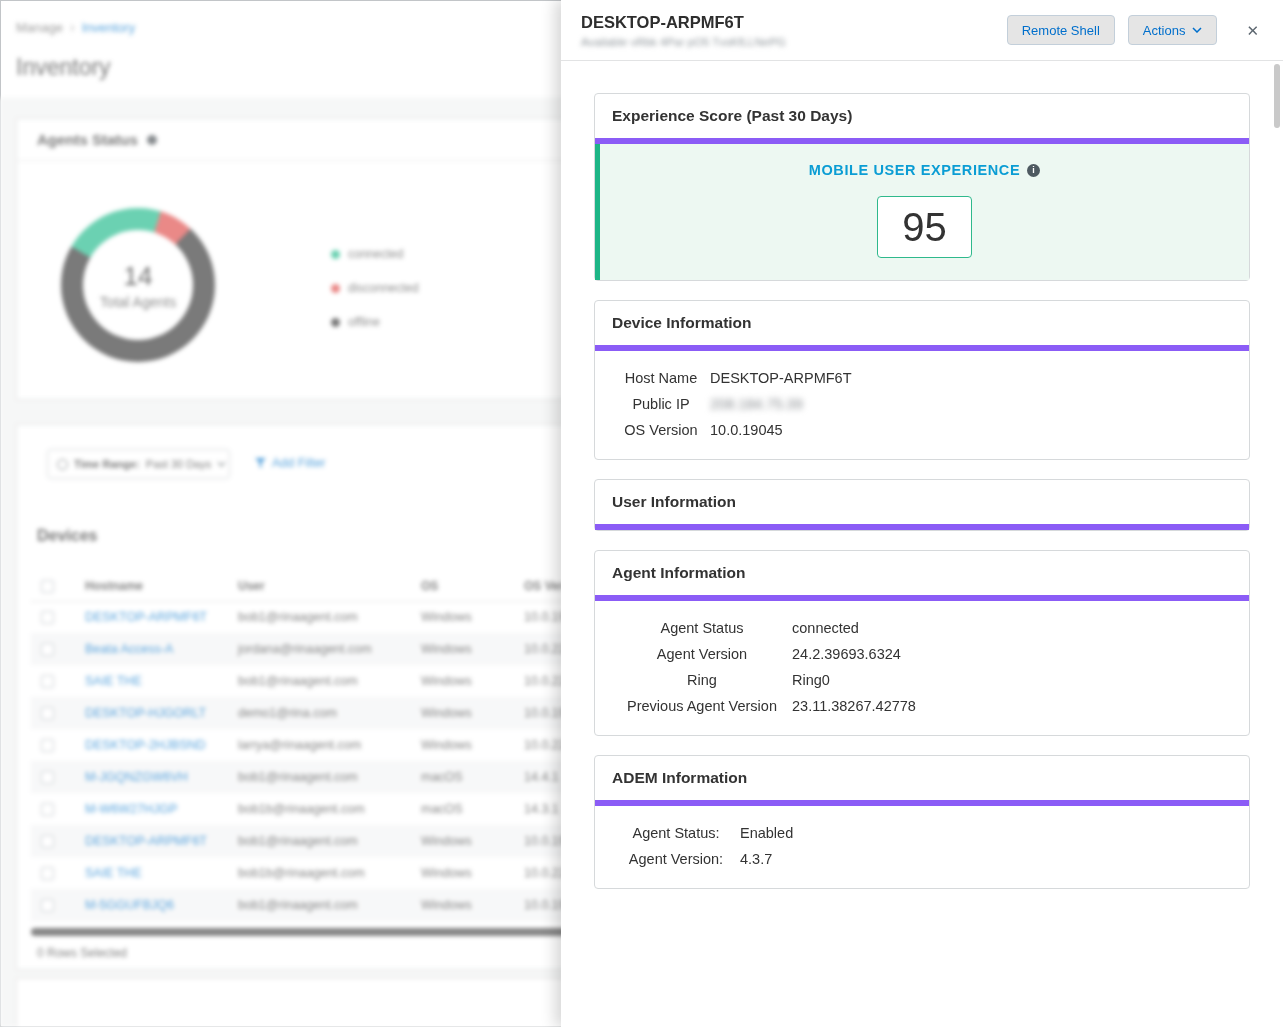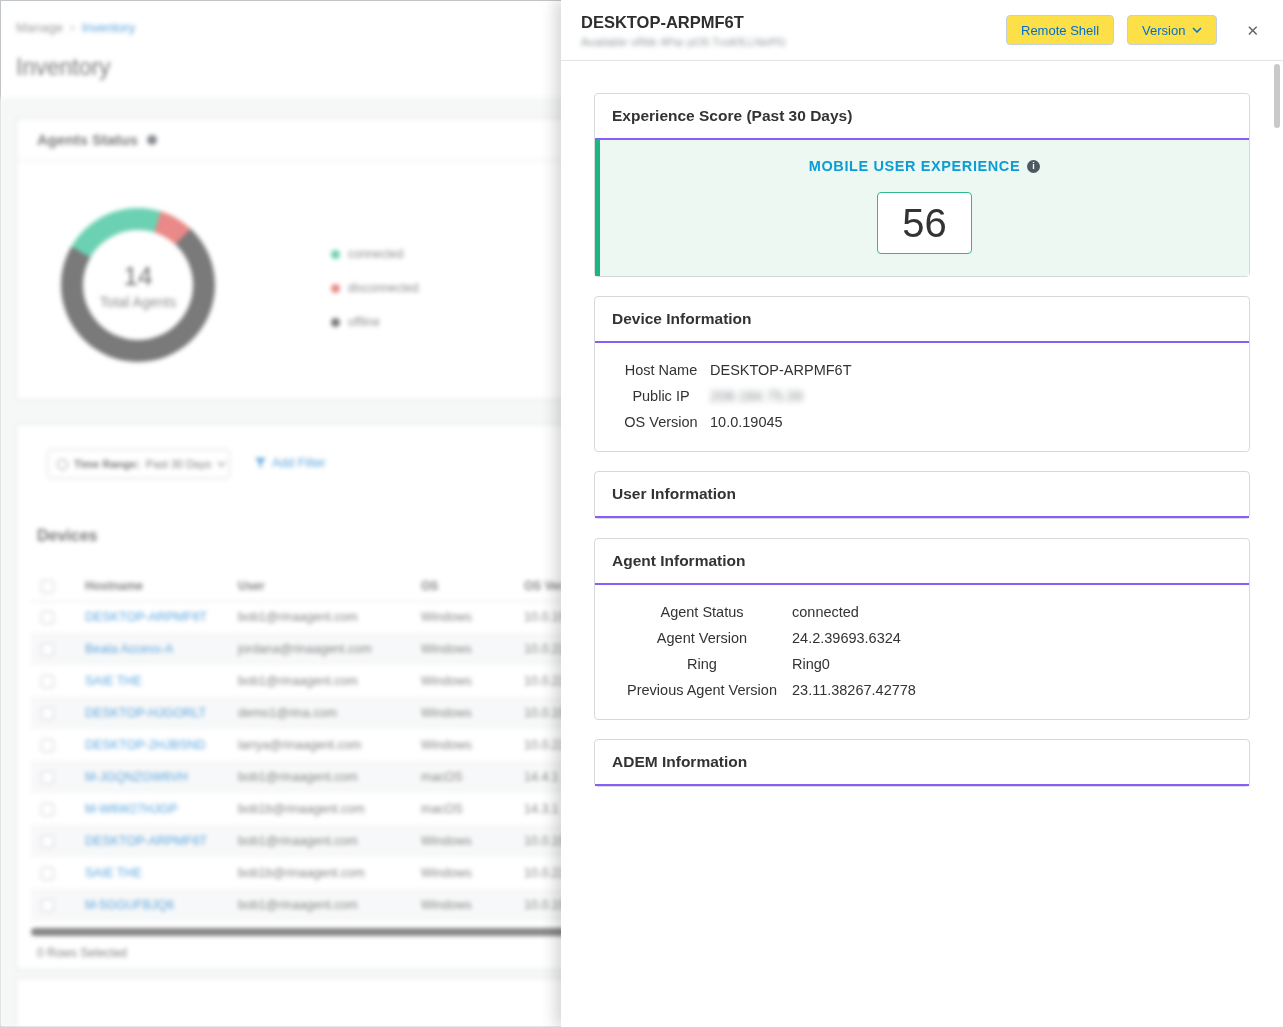--- a/index.html
+++ b/index.html
@@ -71,28 +71,28 @@
   .drawer { position:absolute; top:0; right:0; width:722px; height:100%; background:#fff; z-index:5;
     box-shadow:-6px 0 14px rgba(0,0,0,0.16); display:flex; flex-direction:column; }
 
   .drawer-header { display:flex; align-items:center; padding:9px 16px 9px 20px; border-bottom:1px solid #e2e3e4; min-height:61px; }
   .drawer-title-block { flex:1; min-width:0; }
   .drawer-title { font-size:16.5px; font-weight:600; color:#2e2e2e; }
   .drawer-subtitle { font-size:11.5px; color:#8d9499; margin-top:4px; }
   .blur-text { filter: blur(2.6px); }
 
   .btn { display:inline-flex; align-items:center; gap:7px; height:30px; padding:12px 14px; border:1px solid #c3cfda; border-radius:4px;
-    background:#fde047; color:#006fcc; font-size:13px; font-family:inherit; cursor:pointer; }
+    background:#e5e5e5; color:#006fcc; font-size:13px; font-family:inherit; cursor:pointer; }
   .drawer-actions { display:flex; align-items:center; gap:13px; }
   .close-x { font-size:15px; color:#5d6770; padding:4px 8px; margin-left:8px; cursor:pointer; line-height:1; }
 
   .drawer-body { flex:1; padding:32px 33px 12px; overflow:hidden; }
 
   .card { border:1px solid #d6d9db; border-radius:4px; background:#fff; margin-bottom:19px; }
-  .card-head { padding:13px 17px; font-size:15.5px; font-weight:600; color:#333; border-bottom:2px solid #8b5cf6; }
+  .card-head { padding:13px 17px; font-size:15.5px; font-weight:600; color:#333; border-bottom:6px solid #8b5cf6; }
 
   .exp-body { border-left:5px solid #1db586; background:#edf8f2; text-align:center; padding:17px 0 22px; }
   .exp-banner { display:inline-flex; align-items:center; gap:7px; font-size:14.5px; font-weight:700; letter-spacing:0.6px; color:#0b9dd4; }
   .info-i { width:13px; height:13px; border-radius:50%; background:#4e5a61; color:#fff; font-size:9px; font-weight:700;
     display:inline-flex; align-items:center; justify-content:center; }
   .info-i::after { content:"i"; }
   .score-box { display:inline-block; margin-top:17px; background:#fff; border:1px solid #2fb98c; border-radius:4px;
     padding:2px 24px; font-size:40px; color:#333; line-height:56px; }
 
   .card-body { padding:14px 17px 16px; }
@@ -286,40 +286,40 @@
     <header class="drawer-header">
       <div class="drawer-title-block">
         <div class="drawer-title">DESKTOP-ARPMF6T</div>
         <div class="drawer-subtitle blur-text">Available  vRbk 4Par pO5 TvsKfLLNePG</div>
       </div>
       <div class="drawer-actions">
         <button class="btn">
           <span>Remote Shell</span>
         </button>
         <button class="btn">
-          <span>Version</span>
+          <span>Actions</span>
           <svg width="10" height="6" viewBox="0 0 10 6">
               <polyline points="1,1 5,5 9,1" fill="none" stroke="#006fcc" stroke-width="1.5"></polyline>
             </svg>
         </button>
         <span class="close-x">✕</span>
       </div>
     </header>
 
     <div class="drawer-body">
 
       <section class="card">
         <div class="card-head">Experience Score (Past 30 Days)</div>
         <div class="exp-body">
           <div class="exp-banner">
             <span>MOBILE USER EXPERIENCE</span>
             <span class="info-i"></span>
           </div>
           <div>
-            <div class="score-box">56</div>
+            <div class="score-box">95</div>
           </div>
         </div>
       </section>
 
       <section class="card">
         <div class="card-head">Device Information</div>
         <div class="card-body">
 
             <div class="info-row">
               <span class="lbl">Host Name</span>
@@ -364,19 +364,31 @@
 
             <div class="info-row">
               <span class="lbl">Previous Agent Version</span>
               <span class="val">23.11.38267.42778</span>
             </div>
           </div>
       </section>
 
       <section class="card">
         <div class="card-head">ADEM Information</div>
+        <div class="card-body mid-label">
+
+            <div class="info-row">
+              <span class="lbl">Agent Status:</span>
+              <span class="val">Enabled</span>
+            </div>
+
+            <div class="info-row">
+              <span class="lbl">Agent Version:</span>
+              <span class="val">4.3.7</span>
+            </div>
+          </div>
       </section>
 
     </div>
   </aside>
 
   <div class="drawer-scroll-thumb"></div>
 </div>
 
 </body></html>

